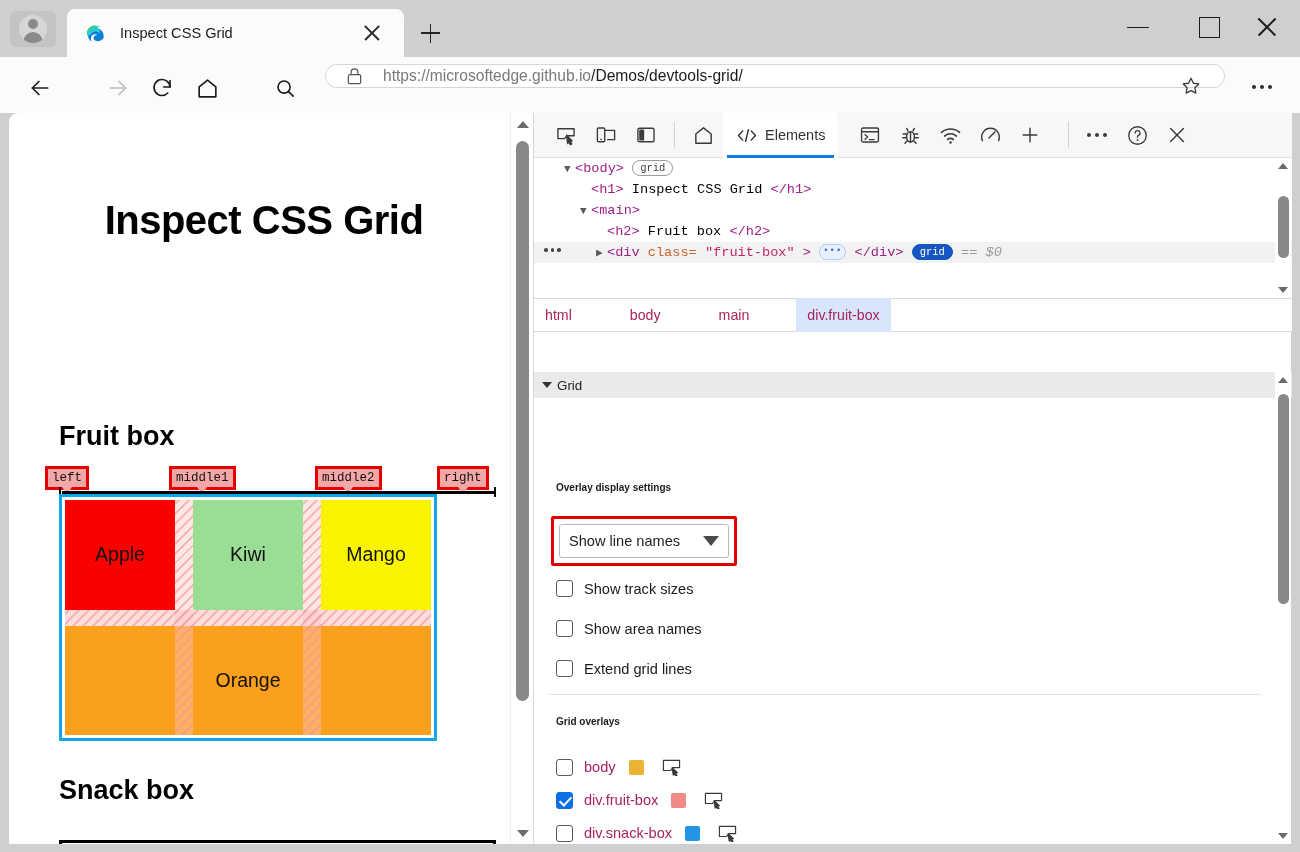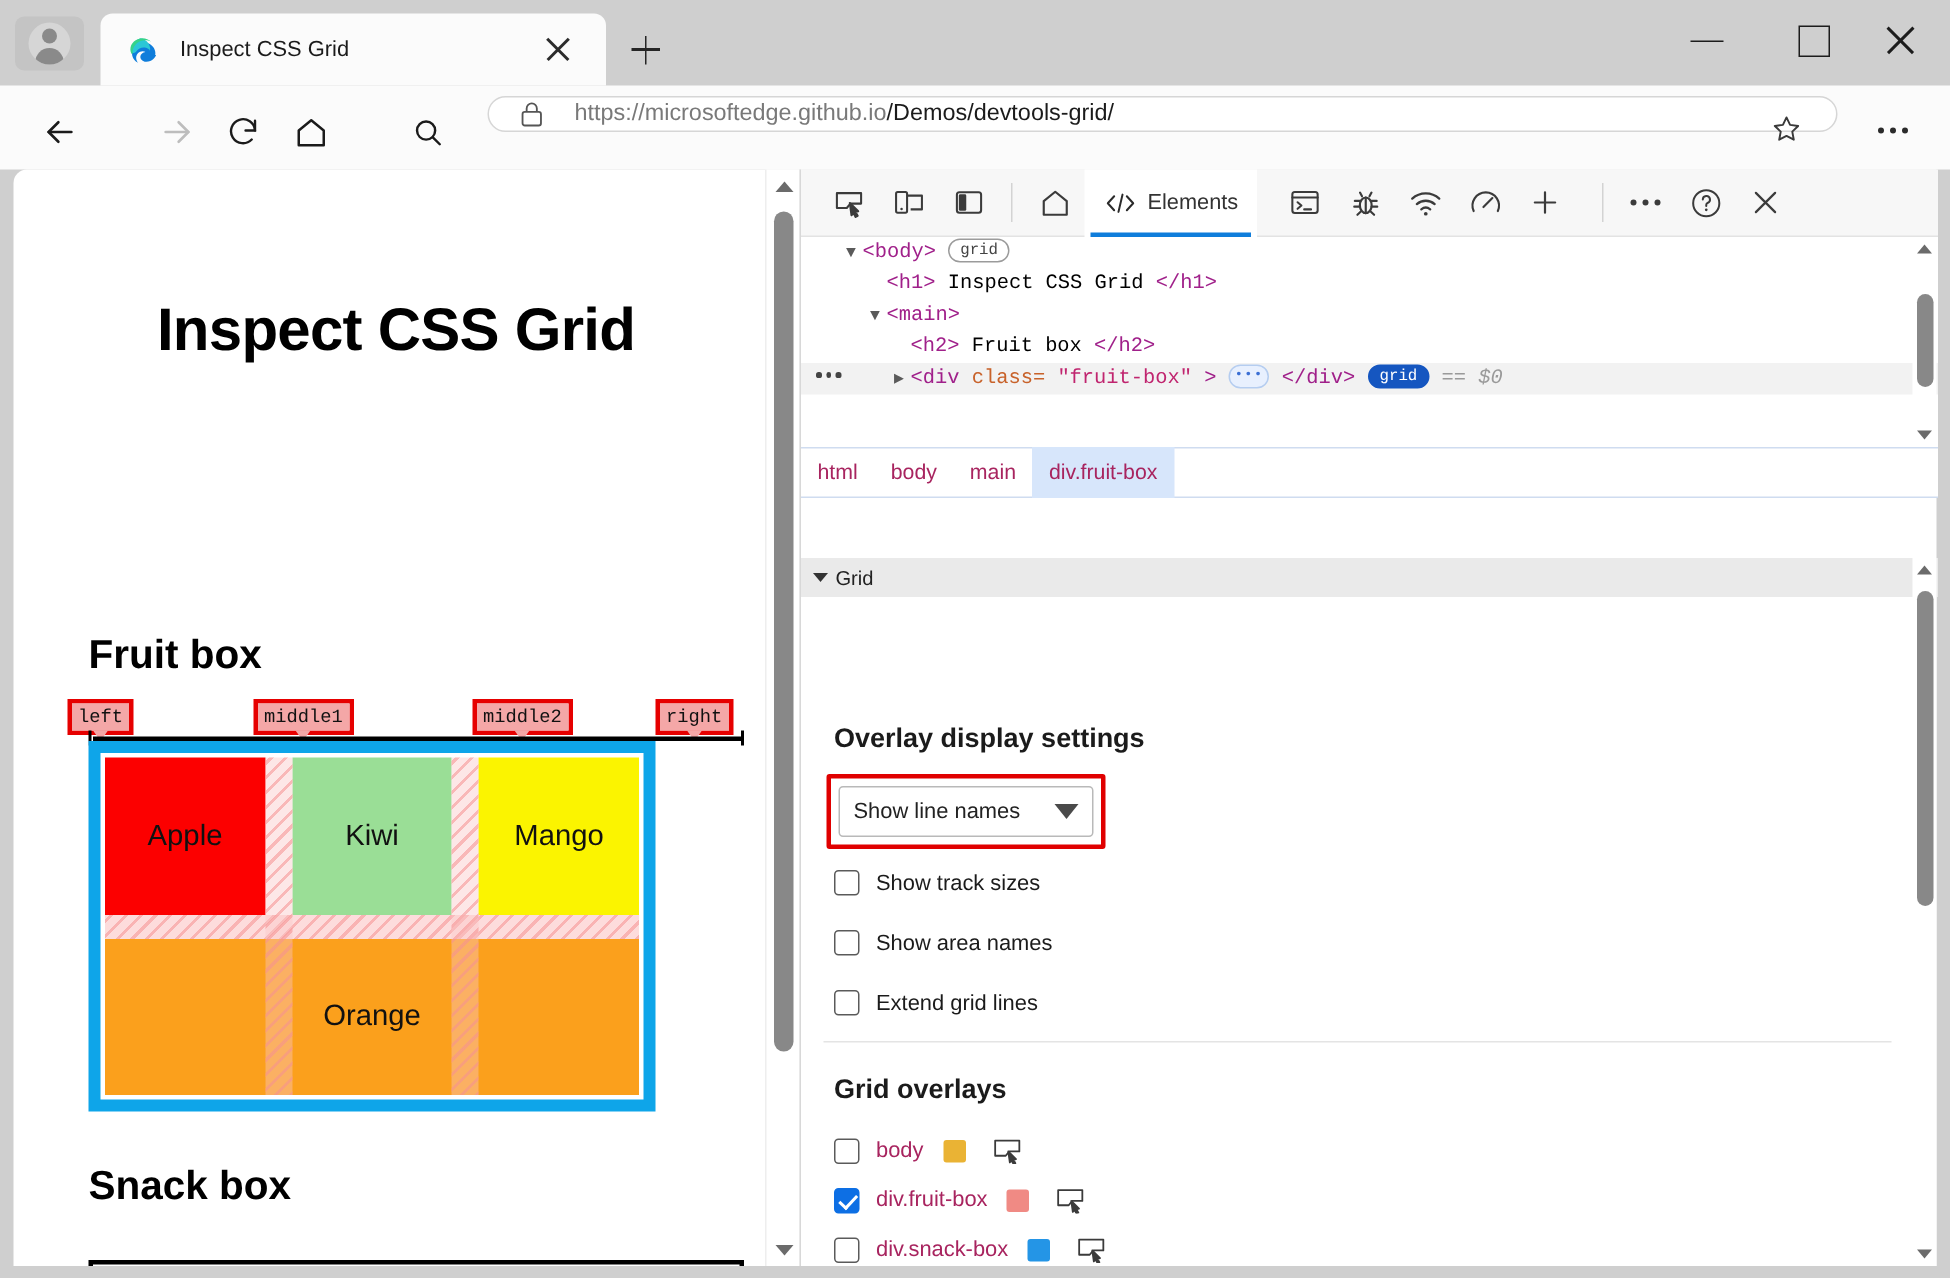--- a/index.html
+++ b/index.html
@@ -71,21 +71,21 @@
   .page { position:absolute; left:9px; top:113px; width:524px; height:731px;
           background:#fff; border-radius:9px 0 0 0; overflow:hidden; }
   .page-inner { position:absolute; left:0; top:0; width:510px; height:731px; overflow:hidden; }
   .h1 { position:absolute; left:0; top:85px; width:510px; text-align:center;
         font-size:40px; font-weight:bold; color:#000; letter-spacing:-0.5px; }
   .h2-fruit { position:absolute; left:50px; top:308px; font-size:27px; font-weight:bold; color:#000; }
   .h2-snack { position:absolute; left:50px; top:662px; font-size:27px; font-weight:bold; color:#000; }
 
   
   .fruitbox { position:absolute; left:50px; top:381px; width:378px; height:247px;
-              border:8px solid #0ea5e9; background:#fff; }
+              border:3px solid #0ea5e9; background:#fff; }
   .grid-inner { position:absolute; left:3px; top:3px; right:3px; bottom:3px;
                 display:grid; grid-template-columns: 1fr 18px 1fr 18px 1fr;
                 grid-template-rows: 1fr 16px 1fr; }
   .cell { display:flex; align-items:center; justify-content:center; font-size:19.5px; color:#111; }
   .c-apple  { background:#fc0000; grid-column:1; grid-row:1; }
   .c-kiwi   { background:#9ade96; grid-column:3; grid-row:1; }
   .c-mango  { background:#fbf400; grid-column:5; grid-row:1; }
   .c-orange { background:#fba01c; grid-column:1 / span 5; grid-row:3; }
   .gap-v1 { grid-column:2; grid-row:1 / span 3; }
   .gap-v2 { grid-column:4; grid-row:1 / span 3; }
@@ -148,37 +148,37 @@
   .badge.on { background:#1556c0; border-color:#1556c0; color:#fff; }
   .dollar { color:#9a9a9a; font-style:italic; }
 
   .dom-scroll { position:absolute; right:0; top:45px; width:16px; height:140px; background:#fff; }
   .dom-scroll .thumb { position:absolute; left:3px; top:38px; width:11px; height:62px; background:#888; border-radius:6px; }
   .sb-arrow { position:absolute; left:0; width:16px; height:16px; display:flex; align-items:center; justify-content:center; cursor:pointer; }
   .tri-up-s { width:0;height:0;border-left:5px solid transparent;border-right:5px solid transparent;border-bottom:6px solid #6b6b6b; }
   .tri-dn-s { width:0;height:0;border-left:5px solid transparent;border-right:5px solid transparent;border-top:6px solid #6b6b6b; }
 
   .breadcrumb { position:absolute; left:0; top:185px; width:758px; height:34px; background:#fff;
-                border-top:1px solid #cfdcf0; border-bottom:1px solid #cfdcf0; display:flex; align-items:center; }
+                border-top:1px solid #cfdcf0; border-bottom:1px solid #cfdcf0; display:flex; align-items:center;gap:36px; }
   .crumb { padding:0 11px; height:34px; line-height:34px; font-size:14.2px; color:#a8245f; cursor:pointer; }
   .crumb.active { background:#d7e6fb; }
 
   .dt-tabs2 { position:absolute; left:0; top:219px; width:758px; height:40px; background:#fff;
               border-bottom:1px solid #e6e6e6; display:flex; align-items:center; padding-left:10px; }
   .t2 { padding:6px 12px; font-size:14.4px; color:#444; cursor:pointer; border-radius:3px; }
   .t2.active { color:#0d6fd1; background:#f3f3f3; }
   .t2-chev { position:absolute; right:20px; top:12px; cursor:pointer; }
 
   .grid-hdr { position:absolute; left:0; top:259px; width:758px; height:26px; background:#eaeaea;
               display:flex; align-items:center; padding-left:8px; font-size:13.4px; color:#222; cursor:pointer; }
   .grid-hdr .tri { width:0;height:0;border-left:5px solid transparent;border-right:5px solid transparent;
                    border-top:6px solid #333; margin-right:5px; }
 
   .panel-body { position:absolute; left:0; top:285px; width:742px; height:446px; background:#fff; }
-  .sect-title { font-size:18px; font-weight:bold; color:#1b1b1b; }
+  .sect-title { font-size:10px; font-weight:bold; color:#1b1b1b; }
   .ods-title { position:absolute; left:22px; top:84px; }
   .go-title  { position:absolute; left:22px; top:318px; }
 
   .sel-wrap { position:absolute; left:17px; top:118px; border:3px solid #e00000; padding:5px; border-radius:2px; }
   .sel-box { width:170px; height:34px; border:1px solid #b9b9b9; border-radius:3px; background:#fff;
              display:flex; align-items:center; padding:0 9px; font-size:14.6px; color:#222; cursor:pointer; }
   .sel-caret { margin-left:auto; width:0;height:0;border-left:8px solid transparent;border-right:8px solid transparent;
                border-top:10px solid #4a4a4a; }
 
   .cbrow { position:absolute; left:22px; display:flex; align-items:center; gap:11px; cursor:pointer; }

